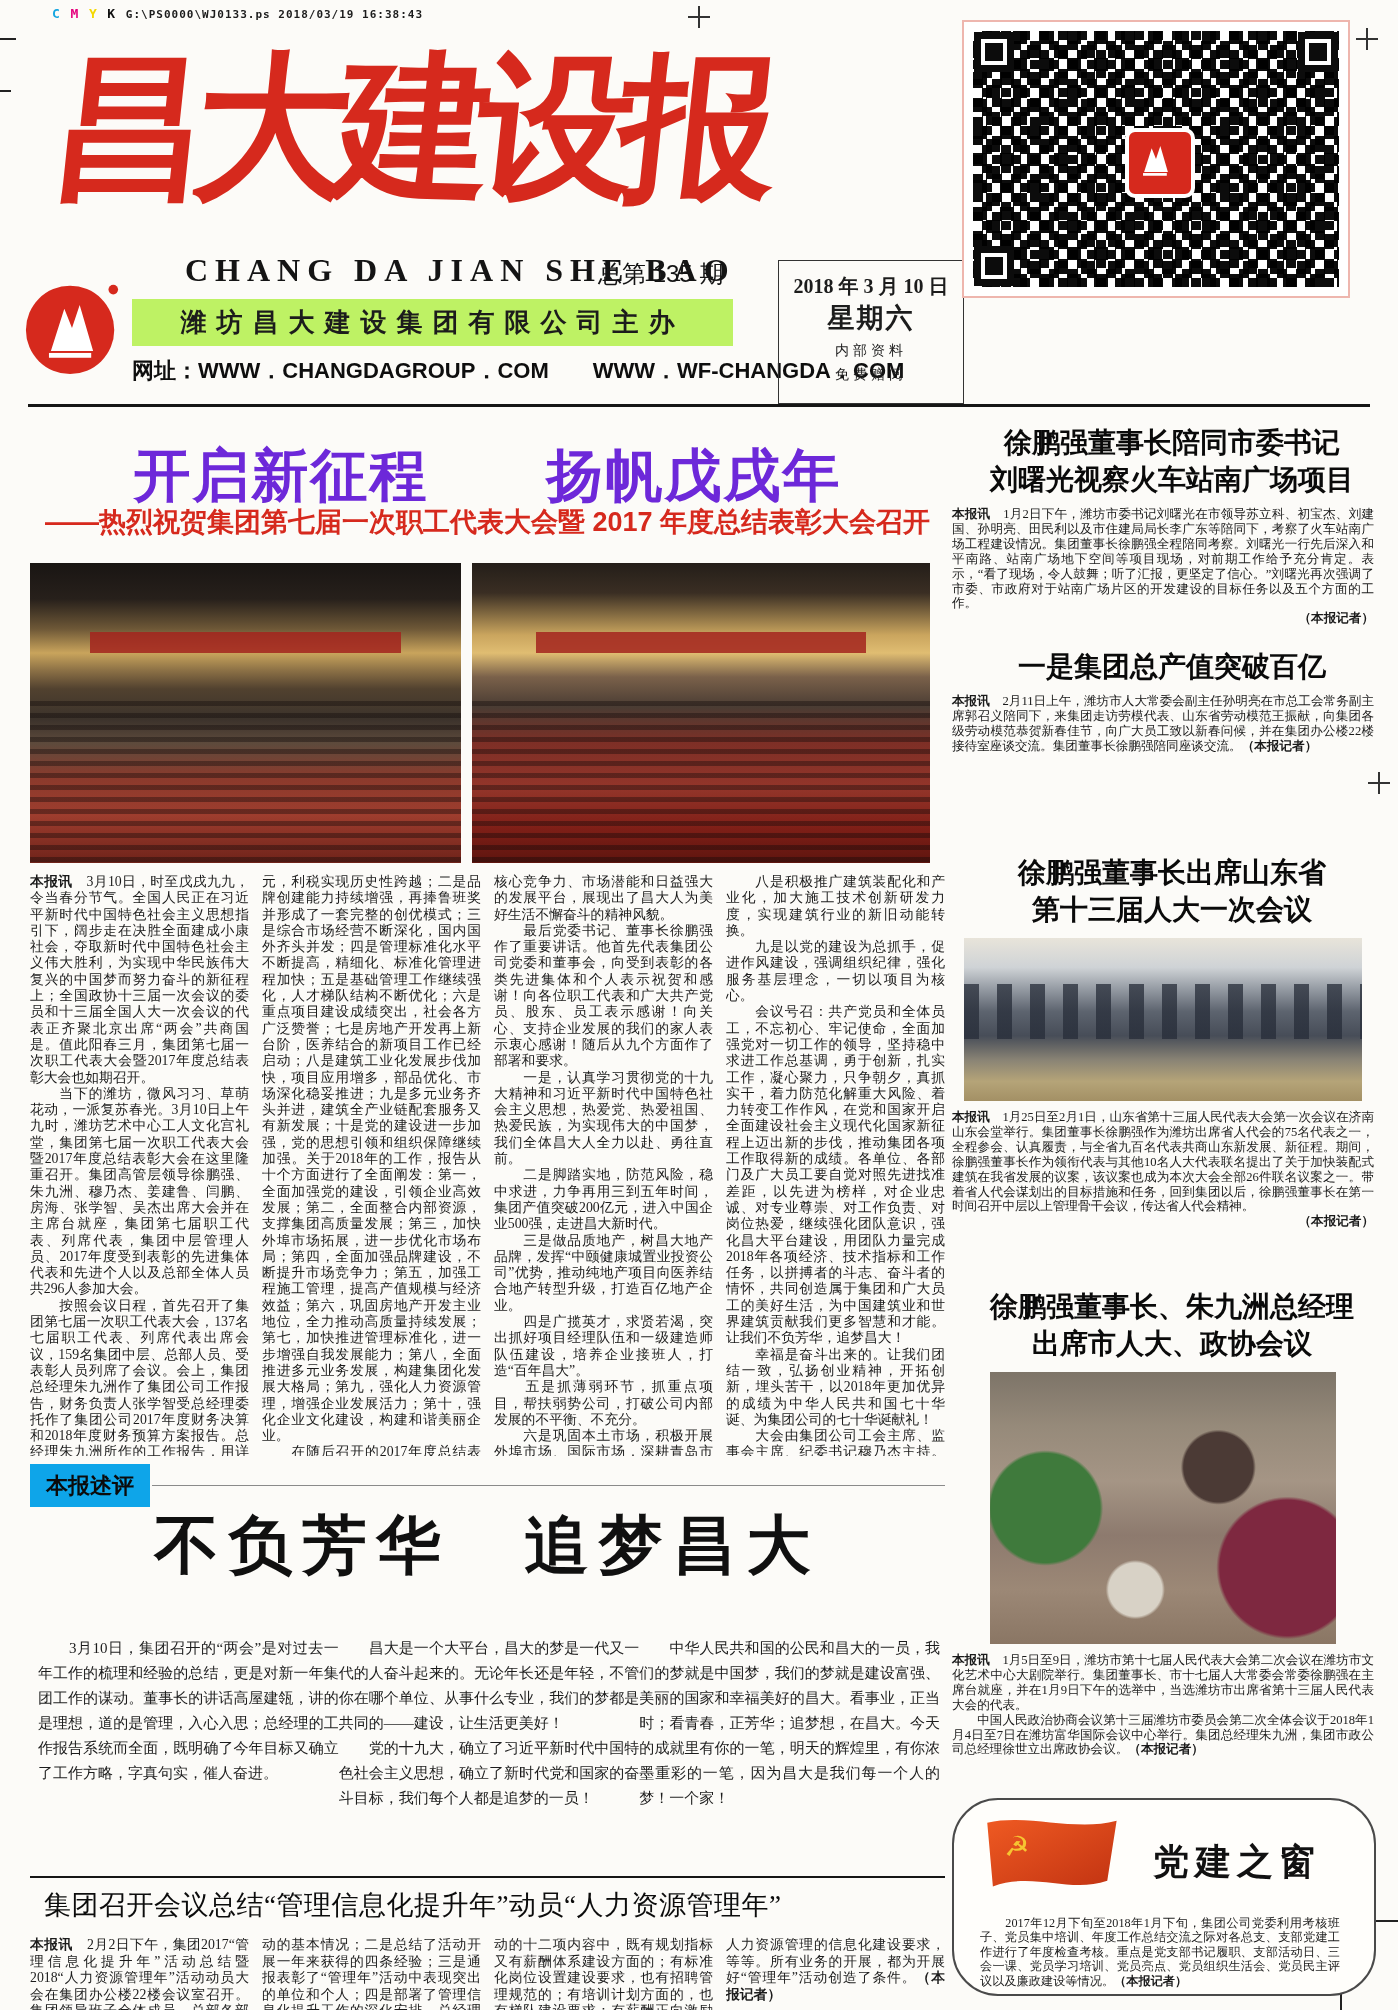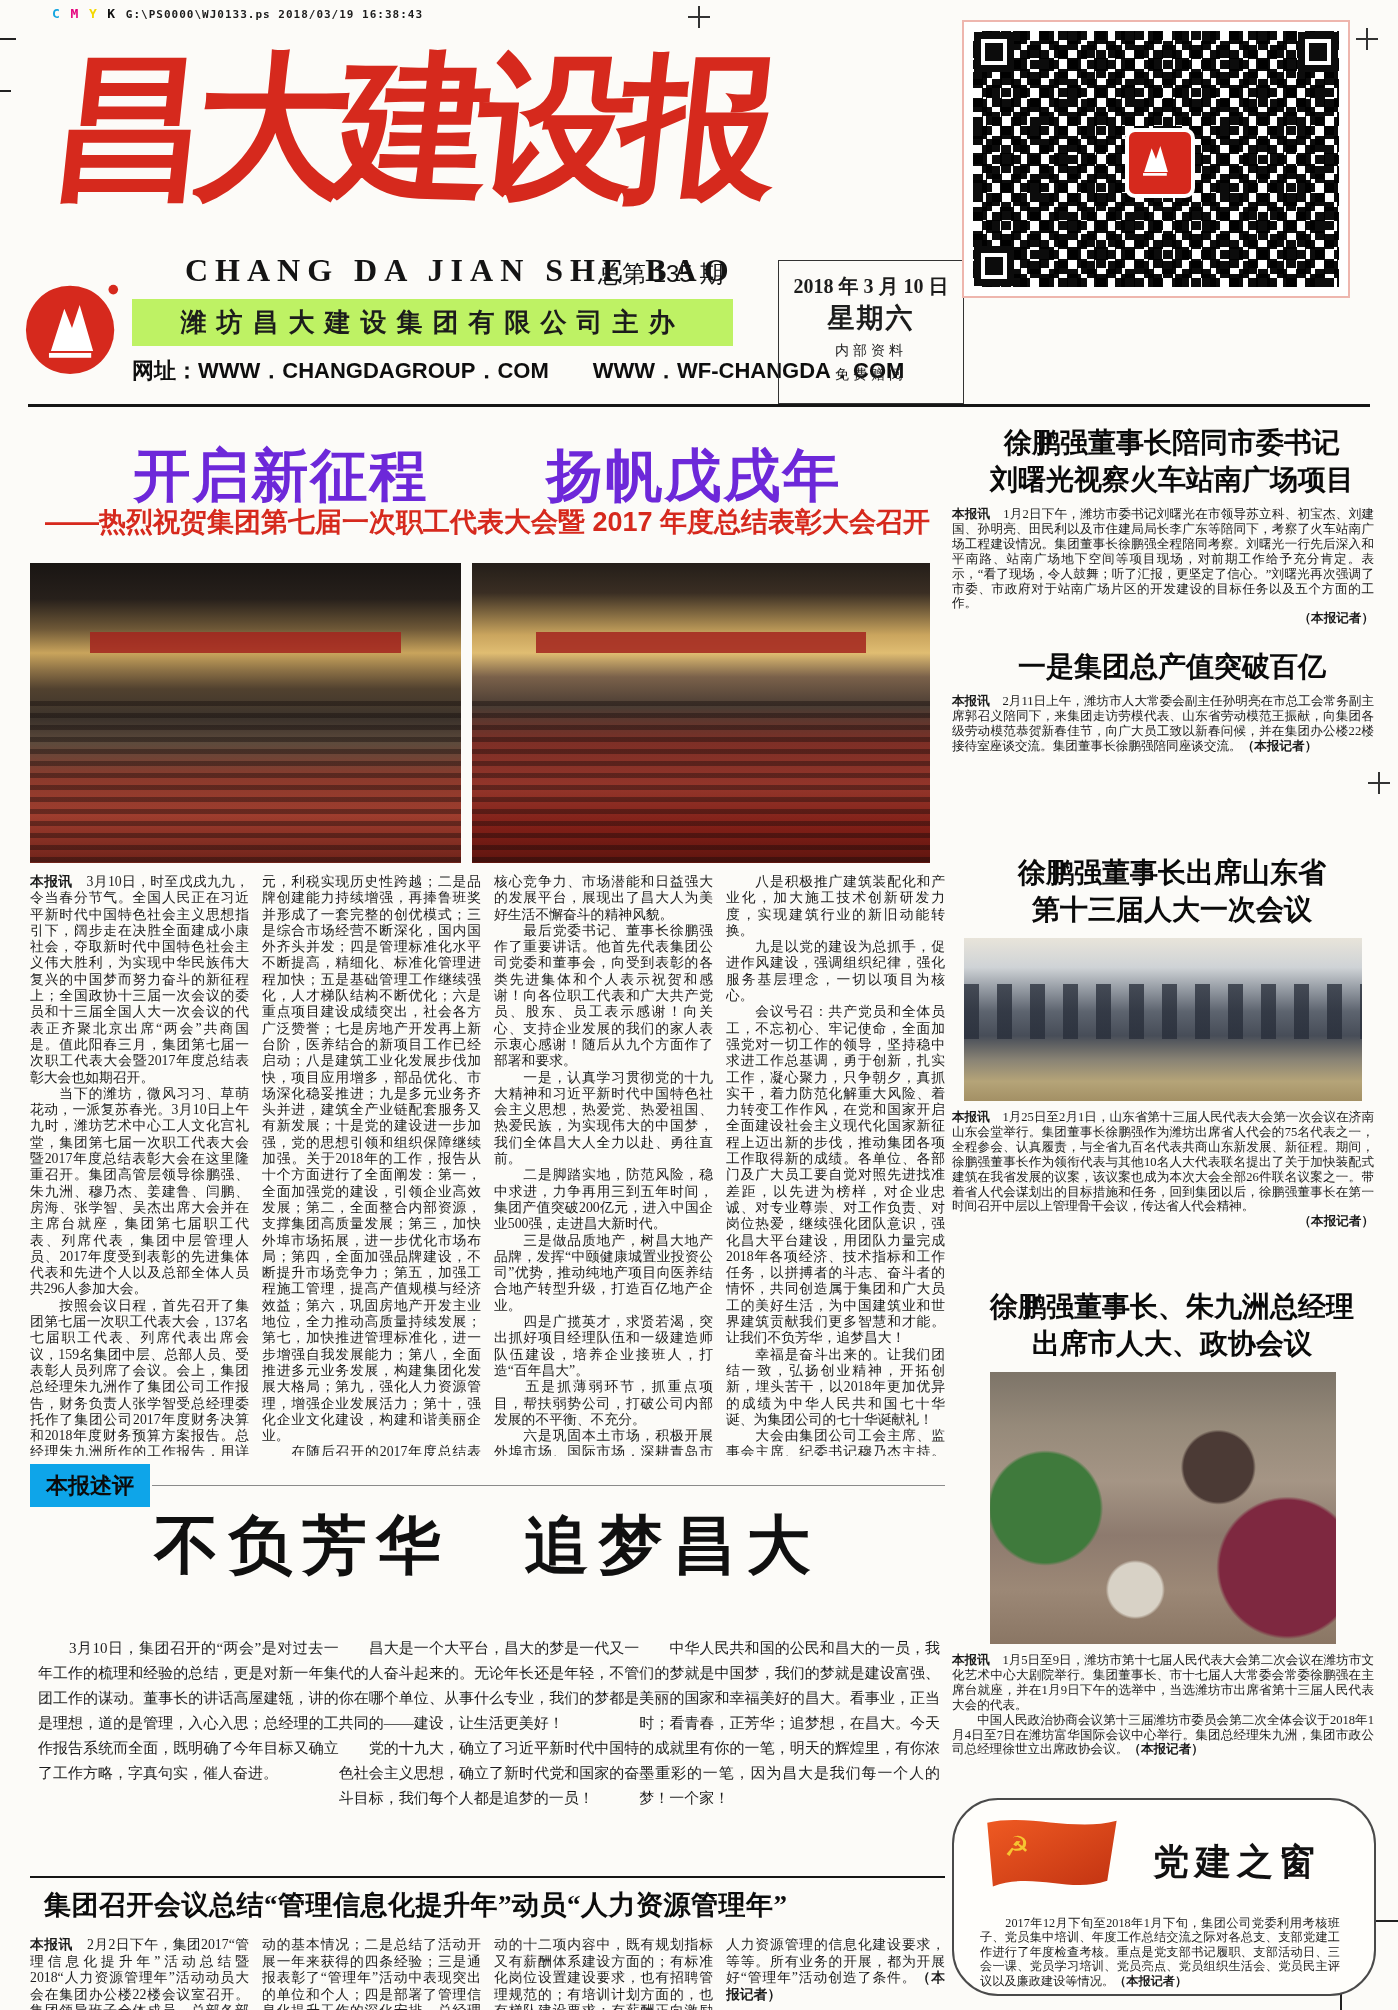--- a/index.html
+++ b/index.html
@@ -56,21 +56,21 @@
   .review-label{left:30px;top:1464px;width:120px;height:43px;background:#0ea5e9;text-align:center;
       line-height:43px;font-size:22px;font-weight:bold;color:#0b0b0b;font-family:"Liberation Sans",sans-serif;}
   .review-line{left:152px;top:1485px;width:793px;height:1px;background:#8a8a8a;}
   .review-title{left:30px;top:1502px;width:915px;text-align:center;font-size:64px;font-weight:900;
       letter-spacing:10px;color:#101010;}
   .review-cols{left:38px;top:1636px;width:902px;height:236px;display:flex;
       font-size:15px;line-height:25px;text-align:justify;}
   .review-cols>div{flex:1;overflow:hidden;}
   .section-rule{left:30px;top:1876px;width:915px;height:2px;background:#161616;}
   
-  .bottom-title{left:44px;top:1887px;font-size:27px;font-weight:700;color:#0c0c0c;letter-spacing:.5px;white-space:nowrap;}
+  .bottom-title{left:44px;top:1887px;font-size:27px;font-weight:400;color:#0c0c0c;letter-spacing:.5px;white-space:nowrap;}
   .bottom-cols{left:30px;top:1937px;width:915px;height:73px;display:flex;gap:13px;overflow:hidden;
       font-size:13.8px;line-height:16.6px;text-align:justify;}
   .bottom-cols>div{flex:1;overflow:hidden;}
   
   .r-art{position:absolute;left:952px;width:422px;}
   .r-title{font-size:28px;line-height:37px;font-weight:900;text-align:center;color:#0a0a0a;margin-left:18px;}
   .r-body{margin-top:9px;font-size:12.6px;line-height:14.9px;text-align:justify;color:#1a1a1a;}
   .r-photo1{margin:10px 0 8px 12px;width:398px;height:163px;position:relative;background:
       linear-gradient(180deg,#e8e4da 0%,#cfd3d6 18%,#9aa0a8 30%,#5d646f 45%,#474d58 60%,#8a8475 75%,#b5a478 88%,#a39065 100%);}
   .r-photo1::before{content:"";position:absolute;left:0;right:0;top:28%;height:34%;

